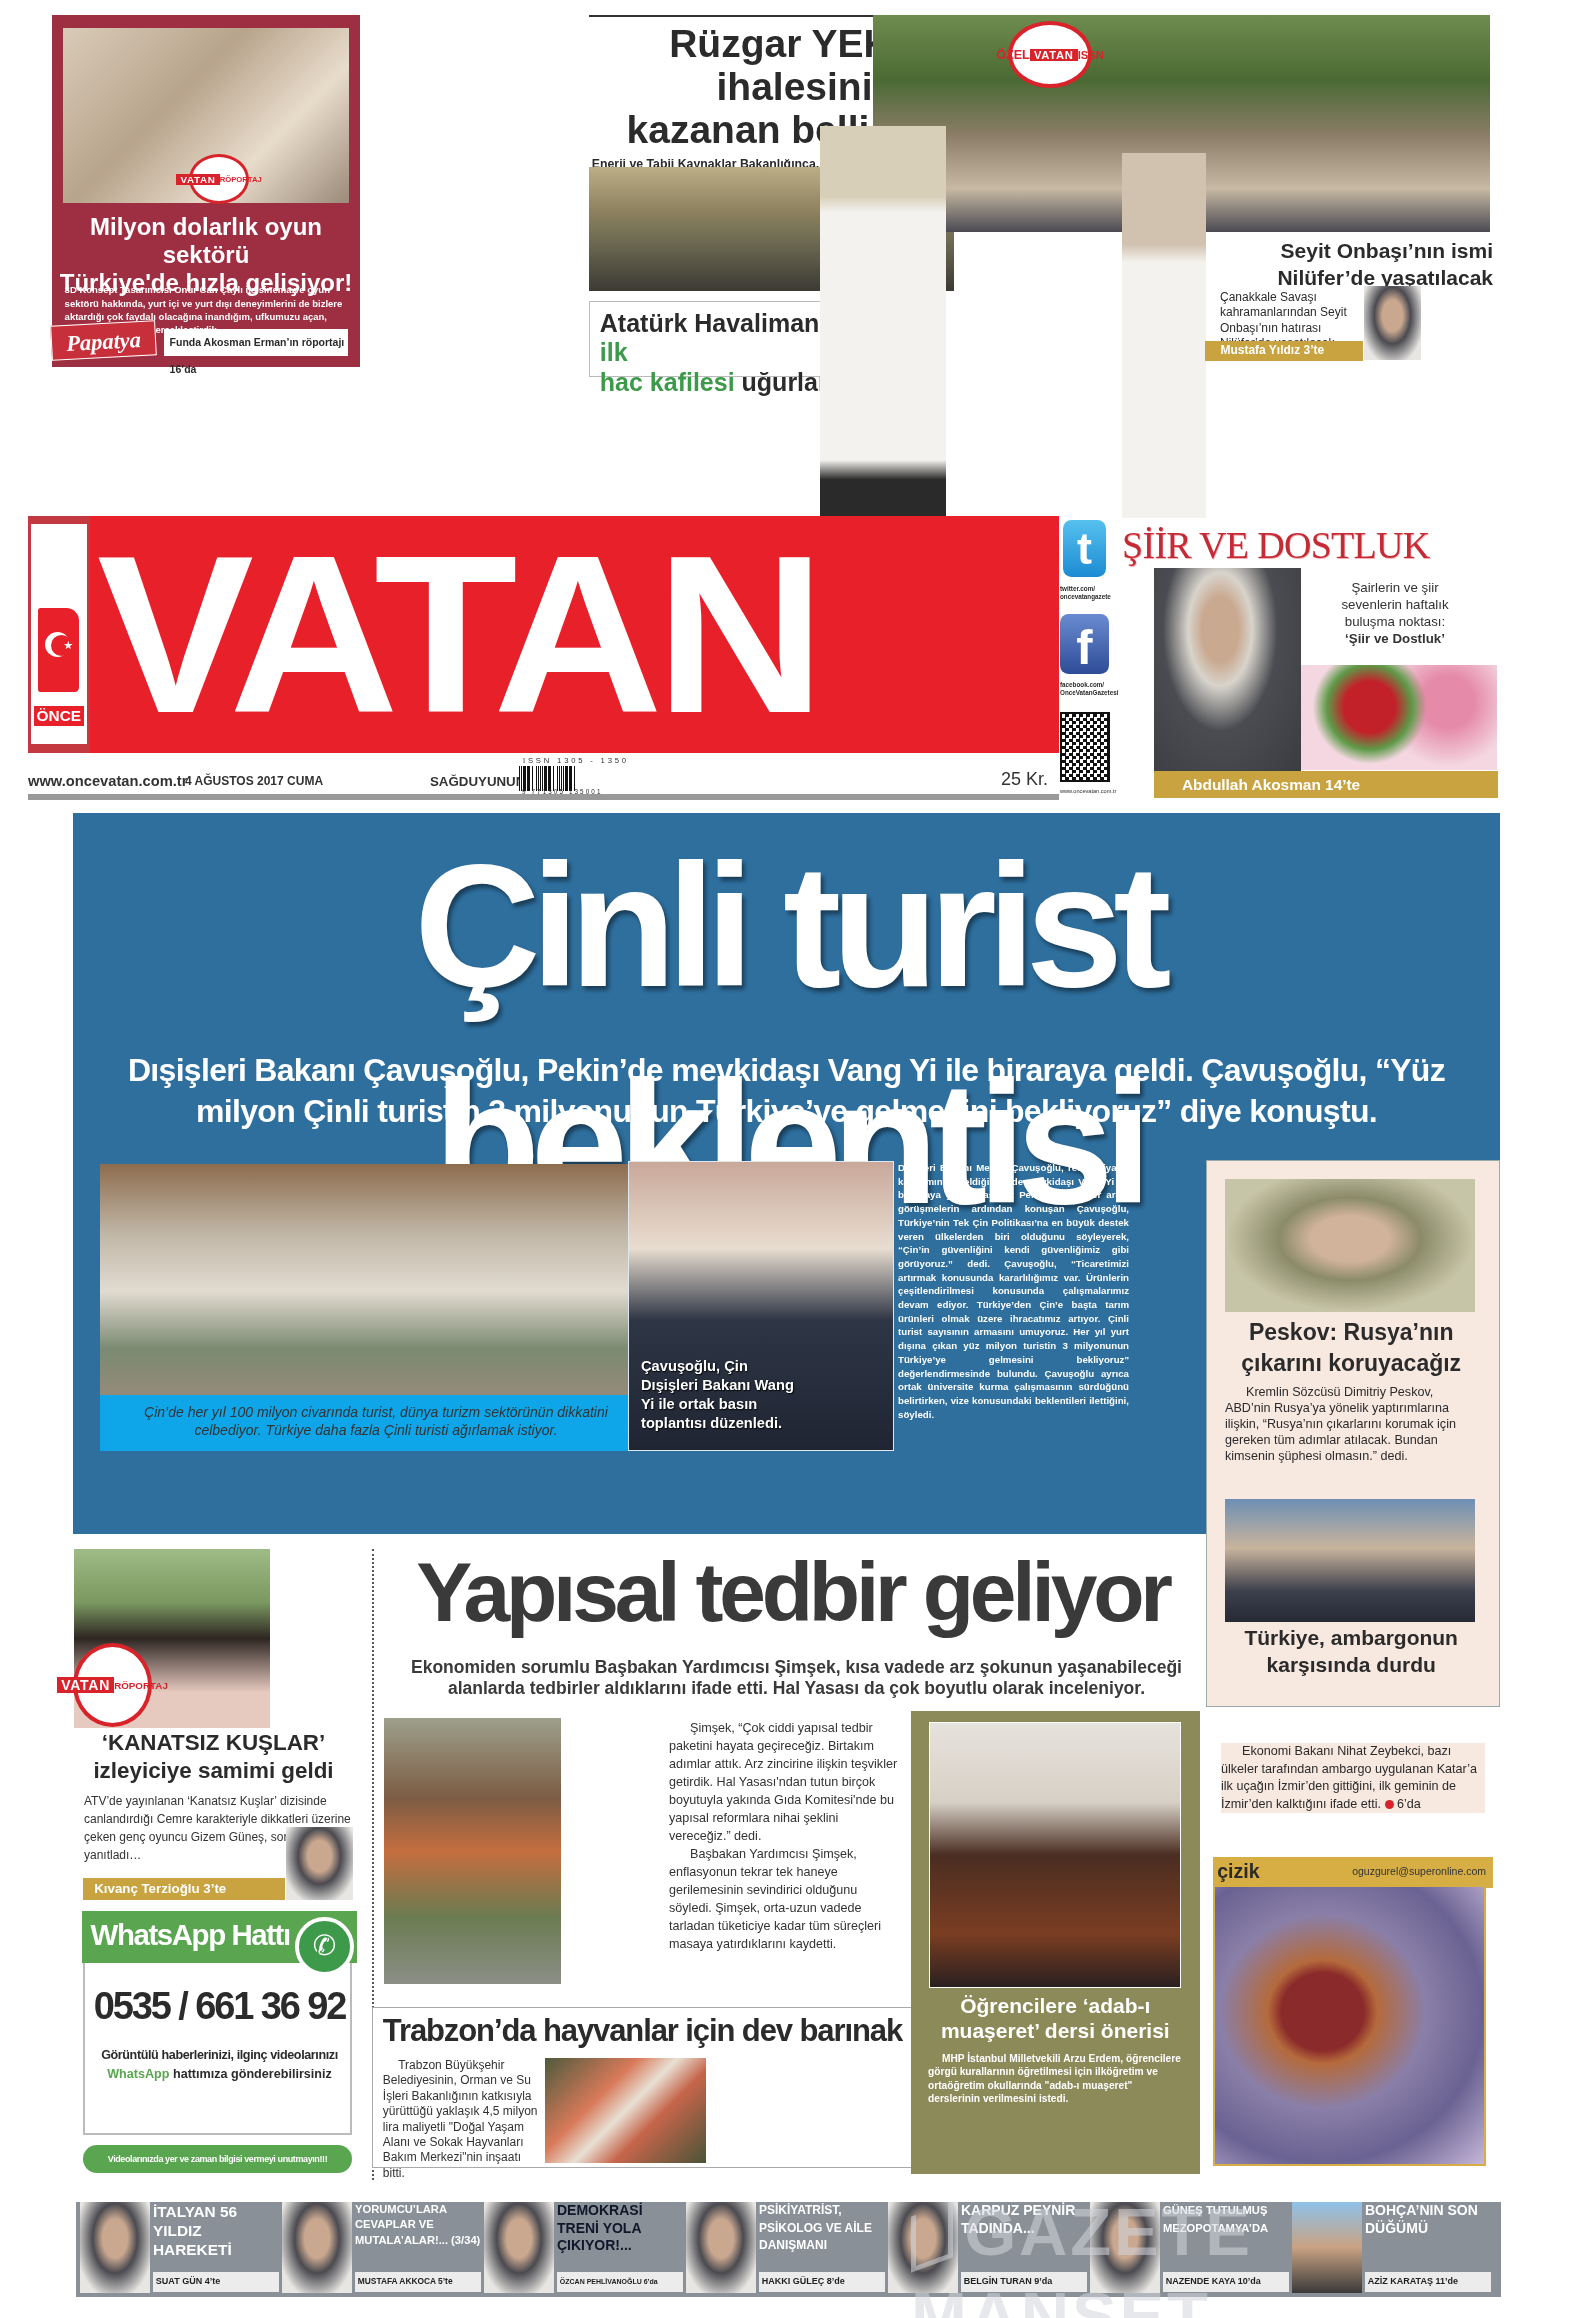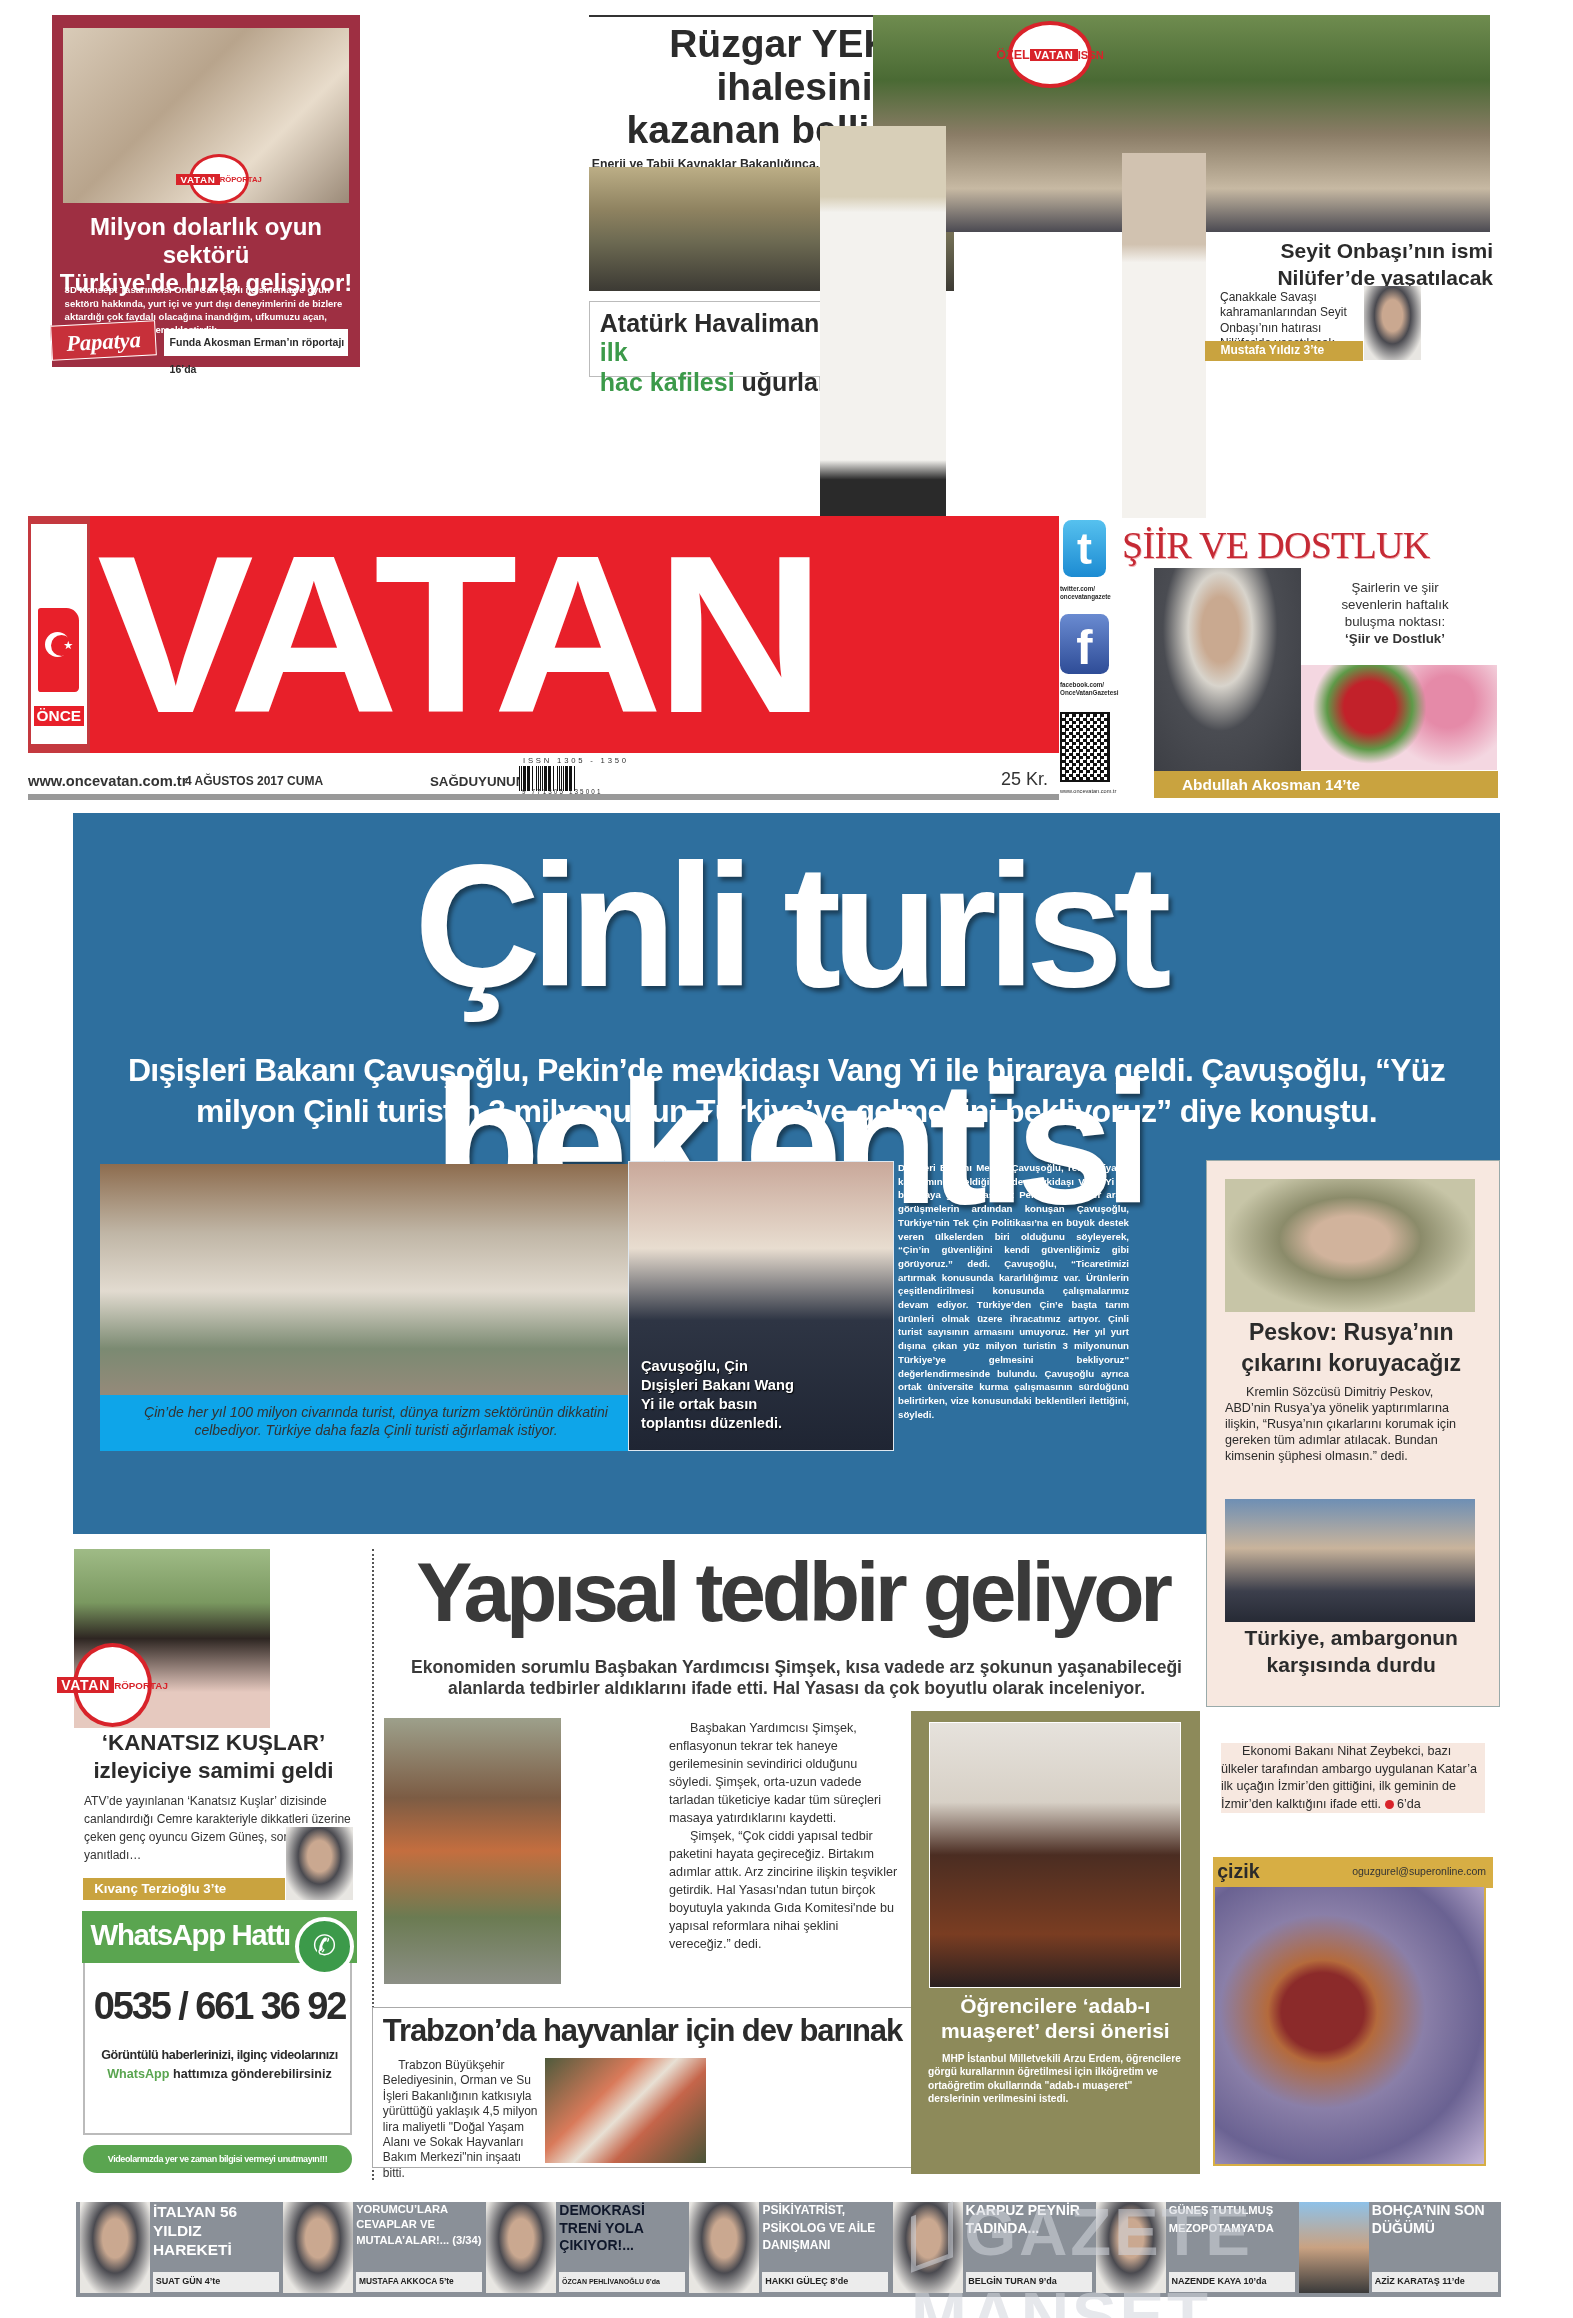--- a/index.html
+++ b/index.html
@@ -190,41 +190,41 @@
   </div>
 </div>
 <div class="abs" style="left:83px;top:2145px;width:269px;height:28px;background:#5aa550;color:#fff;border-radius:14px;text-align:center;font-weight:900;font-size:9px;line-height:28px;letter-spacing:-0.4px">Videolarınızda yer ve zaman bilgisi vermeyi unutmayın!!!</div>
 
 <div class="abs" style="left:372px;top:1549px;width:0;height:631px;border-left:2.8px dotted #555"></div>
 
 <div class="abs" style="left:379px;top:1540px;width:827px;text-align:center;font-weight:900;font-size:84px;line-height:105px;letter-spacing:-4.2px;color:#3a3a3a">Yapısal tedbir geliyor</div>
 <div class="abs" style="left:383px;top:1657px;width:827px;text-align:center;font-weight:900;font-size:17.5px;line-height:21px;color:#3a3a3a">Ekonomiden sorumlu Başbakan Yardımcısı Şimşek, kısa vadede arz şokunun yaşanabileceği alanlarda tedbirler aldıklarını ifade etti. Hal Yasası da çok boyutlu olarak inceleniyor.</div>
 <div class="photo ph-market" style="left:384px;top:1718px;width:177px;height:266px"></div>
 <div class="abs" style="left:669px;top:1719px;width:231px;font-size:12.6px;line-height:18px;color:#333">
+  <p style="text-indent:21px">Şimşek, “Çok ciddi yapısal tedbir paketini hayata geçireceğiz. Birtakım adımlar attık. Arz zincirine ilişkin teşvikler getirdik. Hal Yasası'ndan tutun birçok boyutuyla yakında Gıda Komitesi'nde bu yapısal reformlara nihai şeklini vereceğiz.” dedi.</p>
   <p style="text-indent:21px">Başbakan Yardımcısı Şimşek, enflasyonun tekrar tek haneye gerilemesinin sevindirici olduğunu söyledi. Şimşek, orta-uzun vadede tarladan tüketiciye kadar tüm süreçleri masaya yatırdıklarını kaydetti.</p>
-  <p style="text-indent:21px">Şimşek, “Çok ciddi yapısal tedbir paketini hayata geçireceğiz. Birtakım adımlar attık. Arz zincirine ilişkin teşvikler getirdik. Hal Yasası'ndan tutun birçok boyutuyla yakında Gıda Komitesi'nde bu yapısal reformlara nihai şeklini vereceğiz.” dedi.</p>
 </div>
 
 <div class="abs" style="left:372px;top:2007px;width:554px;height:161px;border:1.4px solid #aaa;background:#fff">
   <div style="position:absolute;left:9.8px;top:4.2px;width:533px;font-weight:900;font-size:31px;line-height:38px;letter-spacing:-1.1px;color:#2b2b2b">Trabzon’da hayvanlar için dev barınak</div>
   <div style="position:absolute;left:9.8px;top:50px;width:161px;font-size:12px;line-height:15.4px;text-indent:15.4px;color:#333">Trabzon Büyükşehir Belediyesinin, Orman ve Su İşleri Bakanlığının katkısıyla yürüttüğü yaklaşık 4,5 milyon lira maliyetli "Doğal Yaşam Alanı ve Sokak Hayvanları Bakım Merkezi"nin inşaatı bitti.</div>
   <div class="photo ph-aerial" style="left:172px;top:50px;width:161px;height:105px"></div>
 </div>
 
 <div class="abs" style="left:911px;top:1711px;width:289px;height:463px;background:#8d8a5a">
   <div class="photo ph-mp" style="left:18px;top:11.2px;width:252px;height:266px;border:1.4px solid #fff"></div>
   <div style="position:absolute;left:2.8px;top:282px;width:283px;text-align:center;color:#fff;font-weight:900;font-size:21px;line-height:25px">
     <div>Öğrencilere ‘adab-ı</div>
     <div>muaşeret’ dersi önerisi</div>
   </div>
   <div style="position:absolute;left:17px;top:341px;width:257px;color:#fff;font-weight:700;font-size:10.2px;line-height:13.3px;text-indent:14px">MHP İstanbul Milletvekili Arzu Erdem, öğrencilere görgü kurallarının öğretilmesi için ilköğretim ve ortaöğretim okullarında "adab-ı muaşeret" derslerinin verilmesini istedi.</div>
 </div>
 
 <div class="abs" style="left:76px;top:2202px;width:1425px;height:95px;background:#8a9098"></div>
-<div class="abs" style="left:80px;top:2202px;width:1416px;height:91px;display:flex;gap:6px">
+<div class="abs" style="left:80px;top:2202px;width:1416px;height:91px;display:flex;gap:0">
   <div style="width:202px;height:91px;position:relative">
     <div class="photo ph-face" style="left:0;top:0;width:70px;height:91px"></div>
     <div style="position:absolute;left:73px;top:0;width:126px;color:#fff;font-weight:900;font-size:15.4px;line-height:19px">İTALYAN 56 YILDIZ HAREKETİ</div>
     <div style="position:absolute;left:73px;top:70px;width:126px;height:19.6px;background:#ececec;color:#222;font-weight:700;font-size:9px;line-height:19.6px;padding-left:2.8px">SUAT GÜN 4’te</div>
   </div>
   <div style="width:202px;height:91px;position:relative">
     <div class="photo ph-face" style="left:0;top:0;width:70px;height:91px"></div>
     <div style="position:absolute;left:73px;top:0;width:126px;color:#fff;font-weight:900;font-size:11.2px;line-height:15.4px">YORUMCU’LARA CEVAPLAR VE MUTALA’ALAR!... (3/34)</div>
     <div style="position:absolute;left:73px;top:70px;width:126px;height:19.6px;background:#ececec;color:#222;font-weight:700;font-size:8.4px;line-height:19.6px;padding-left:2.8px">MUSTAFA AKKOCA 5’te</div>
   </div>

